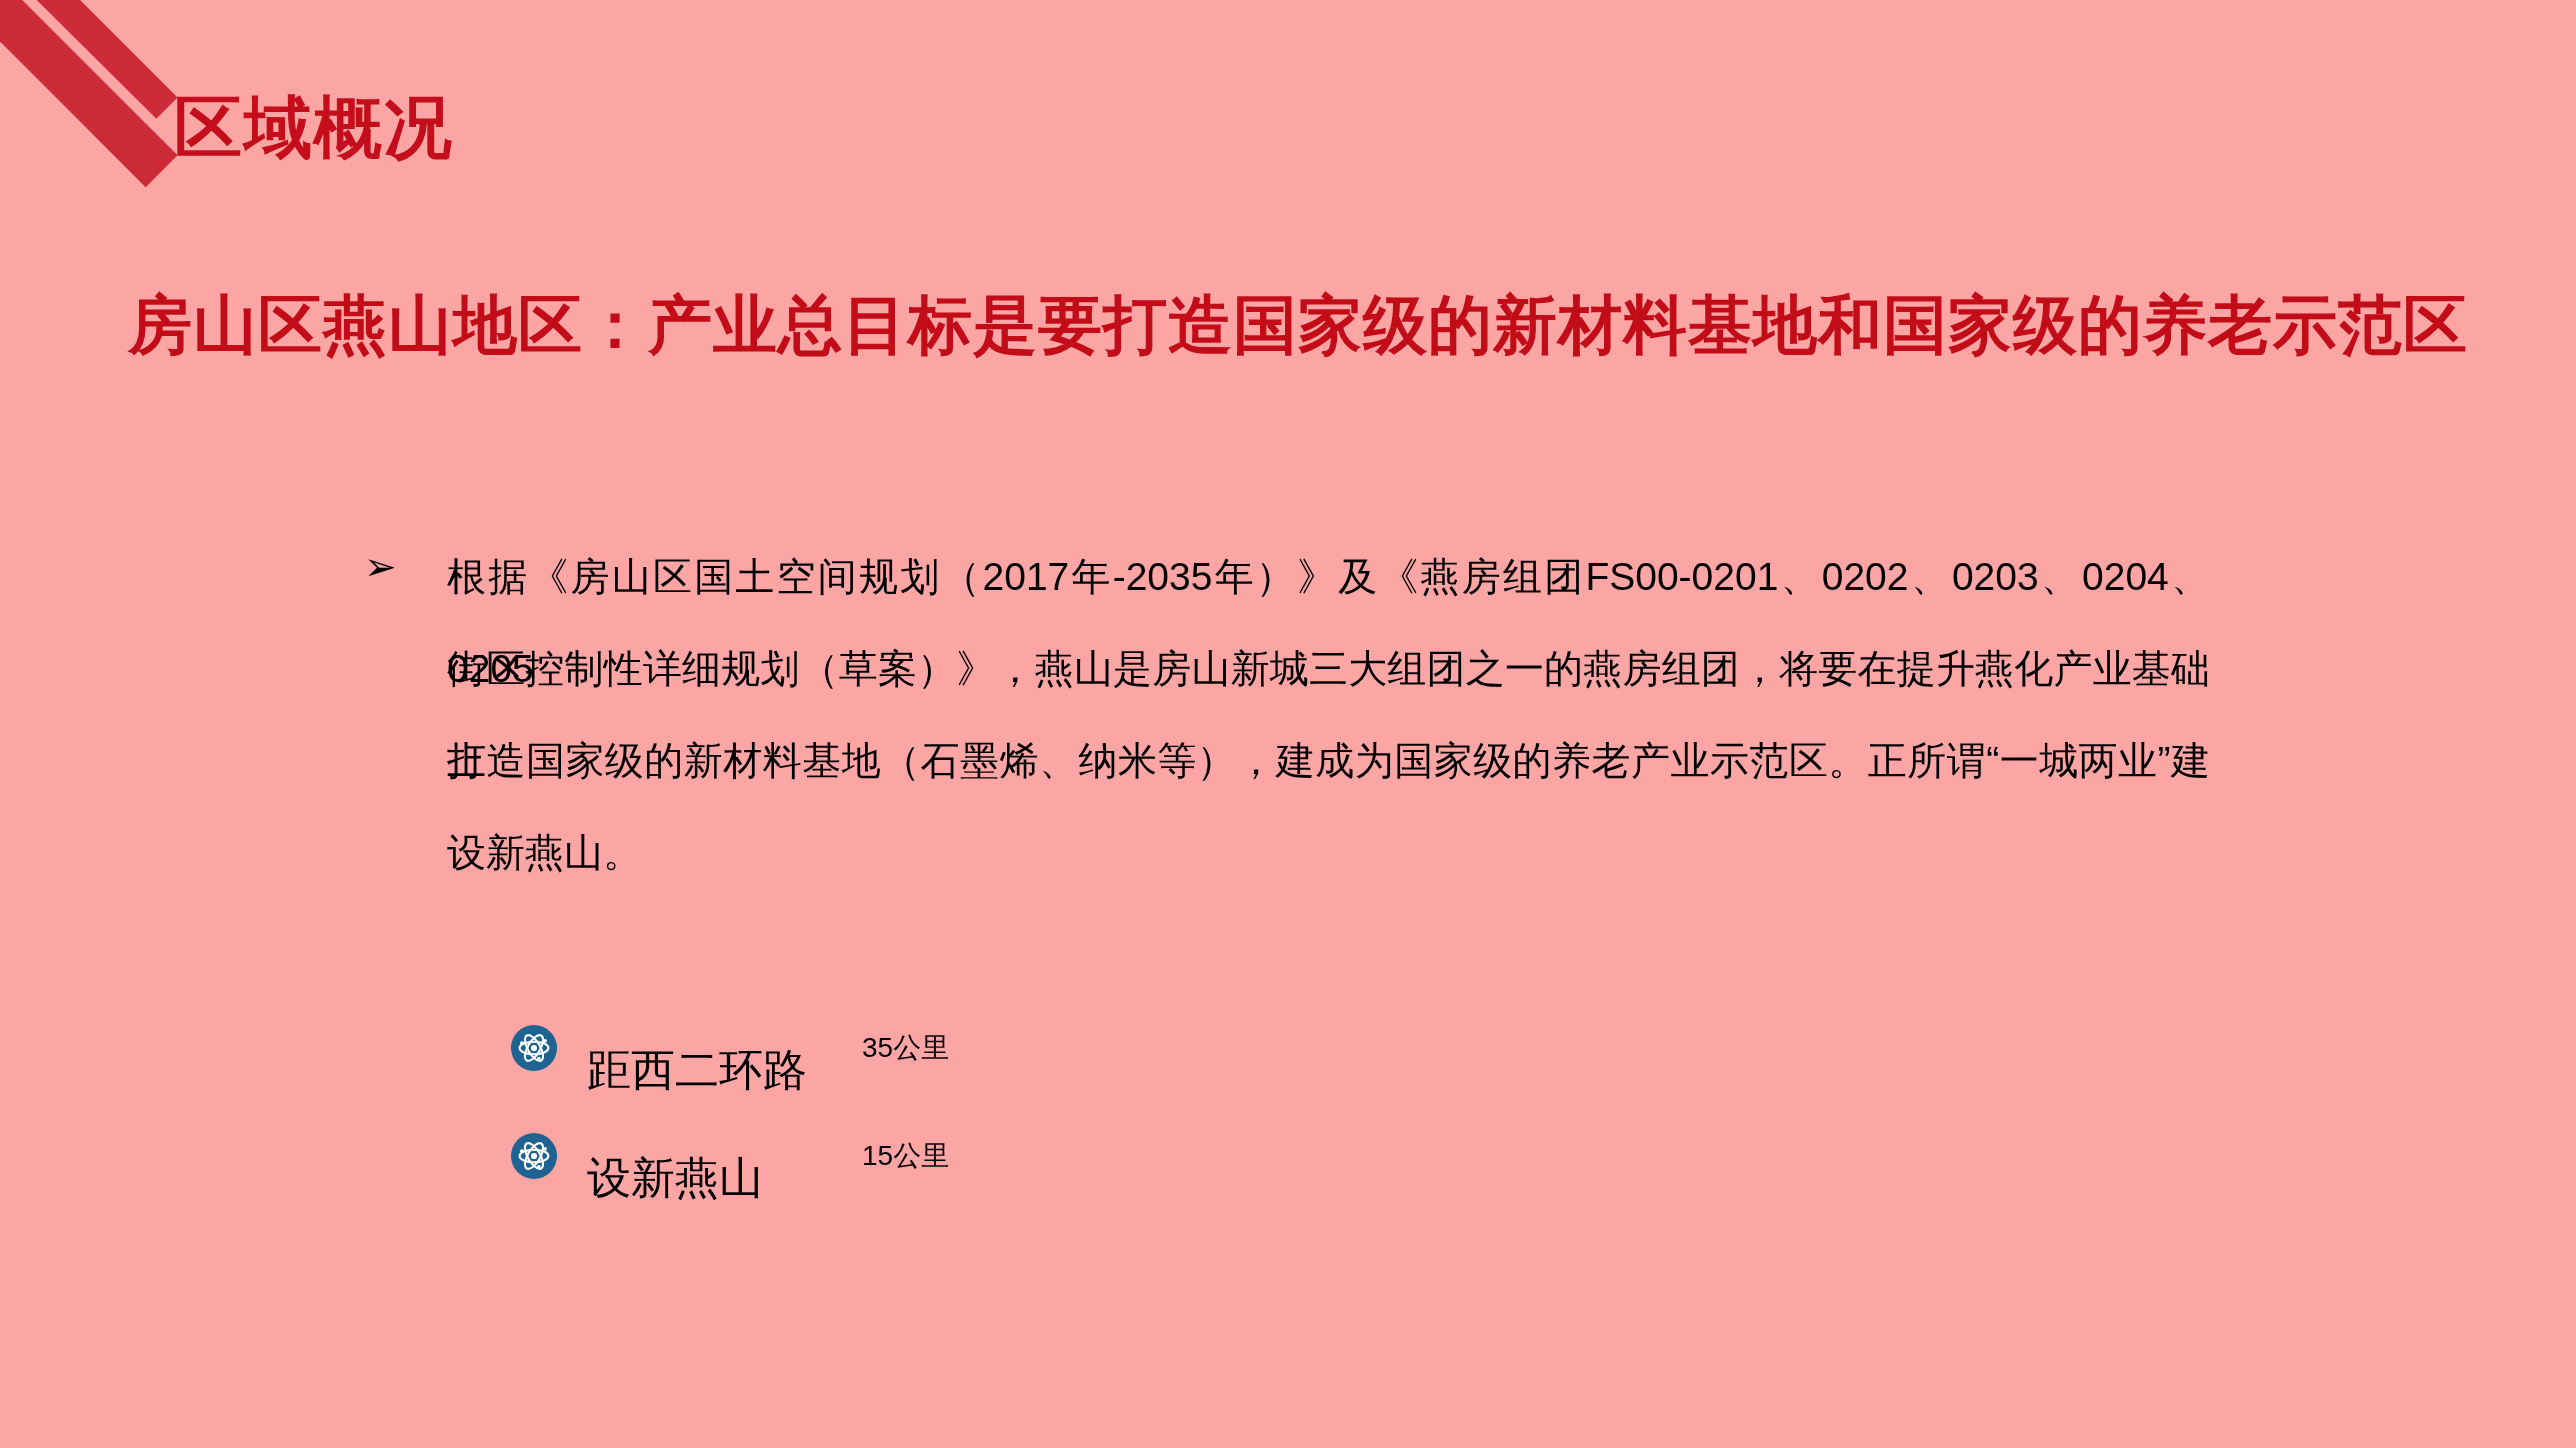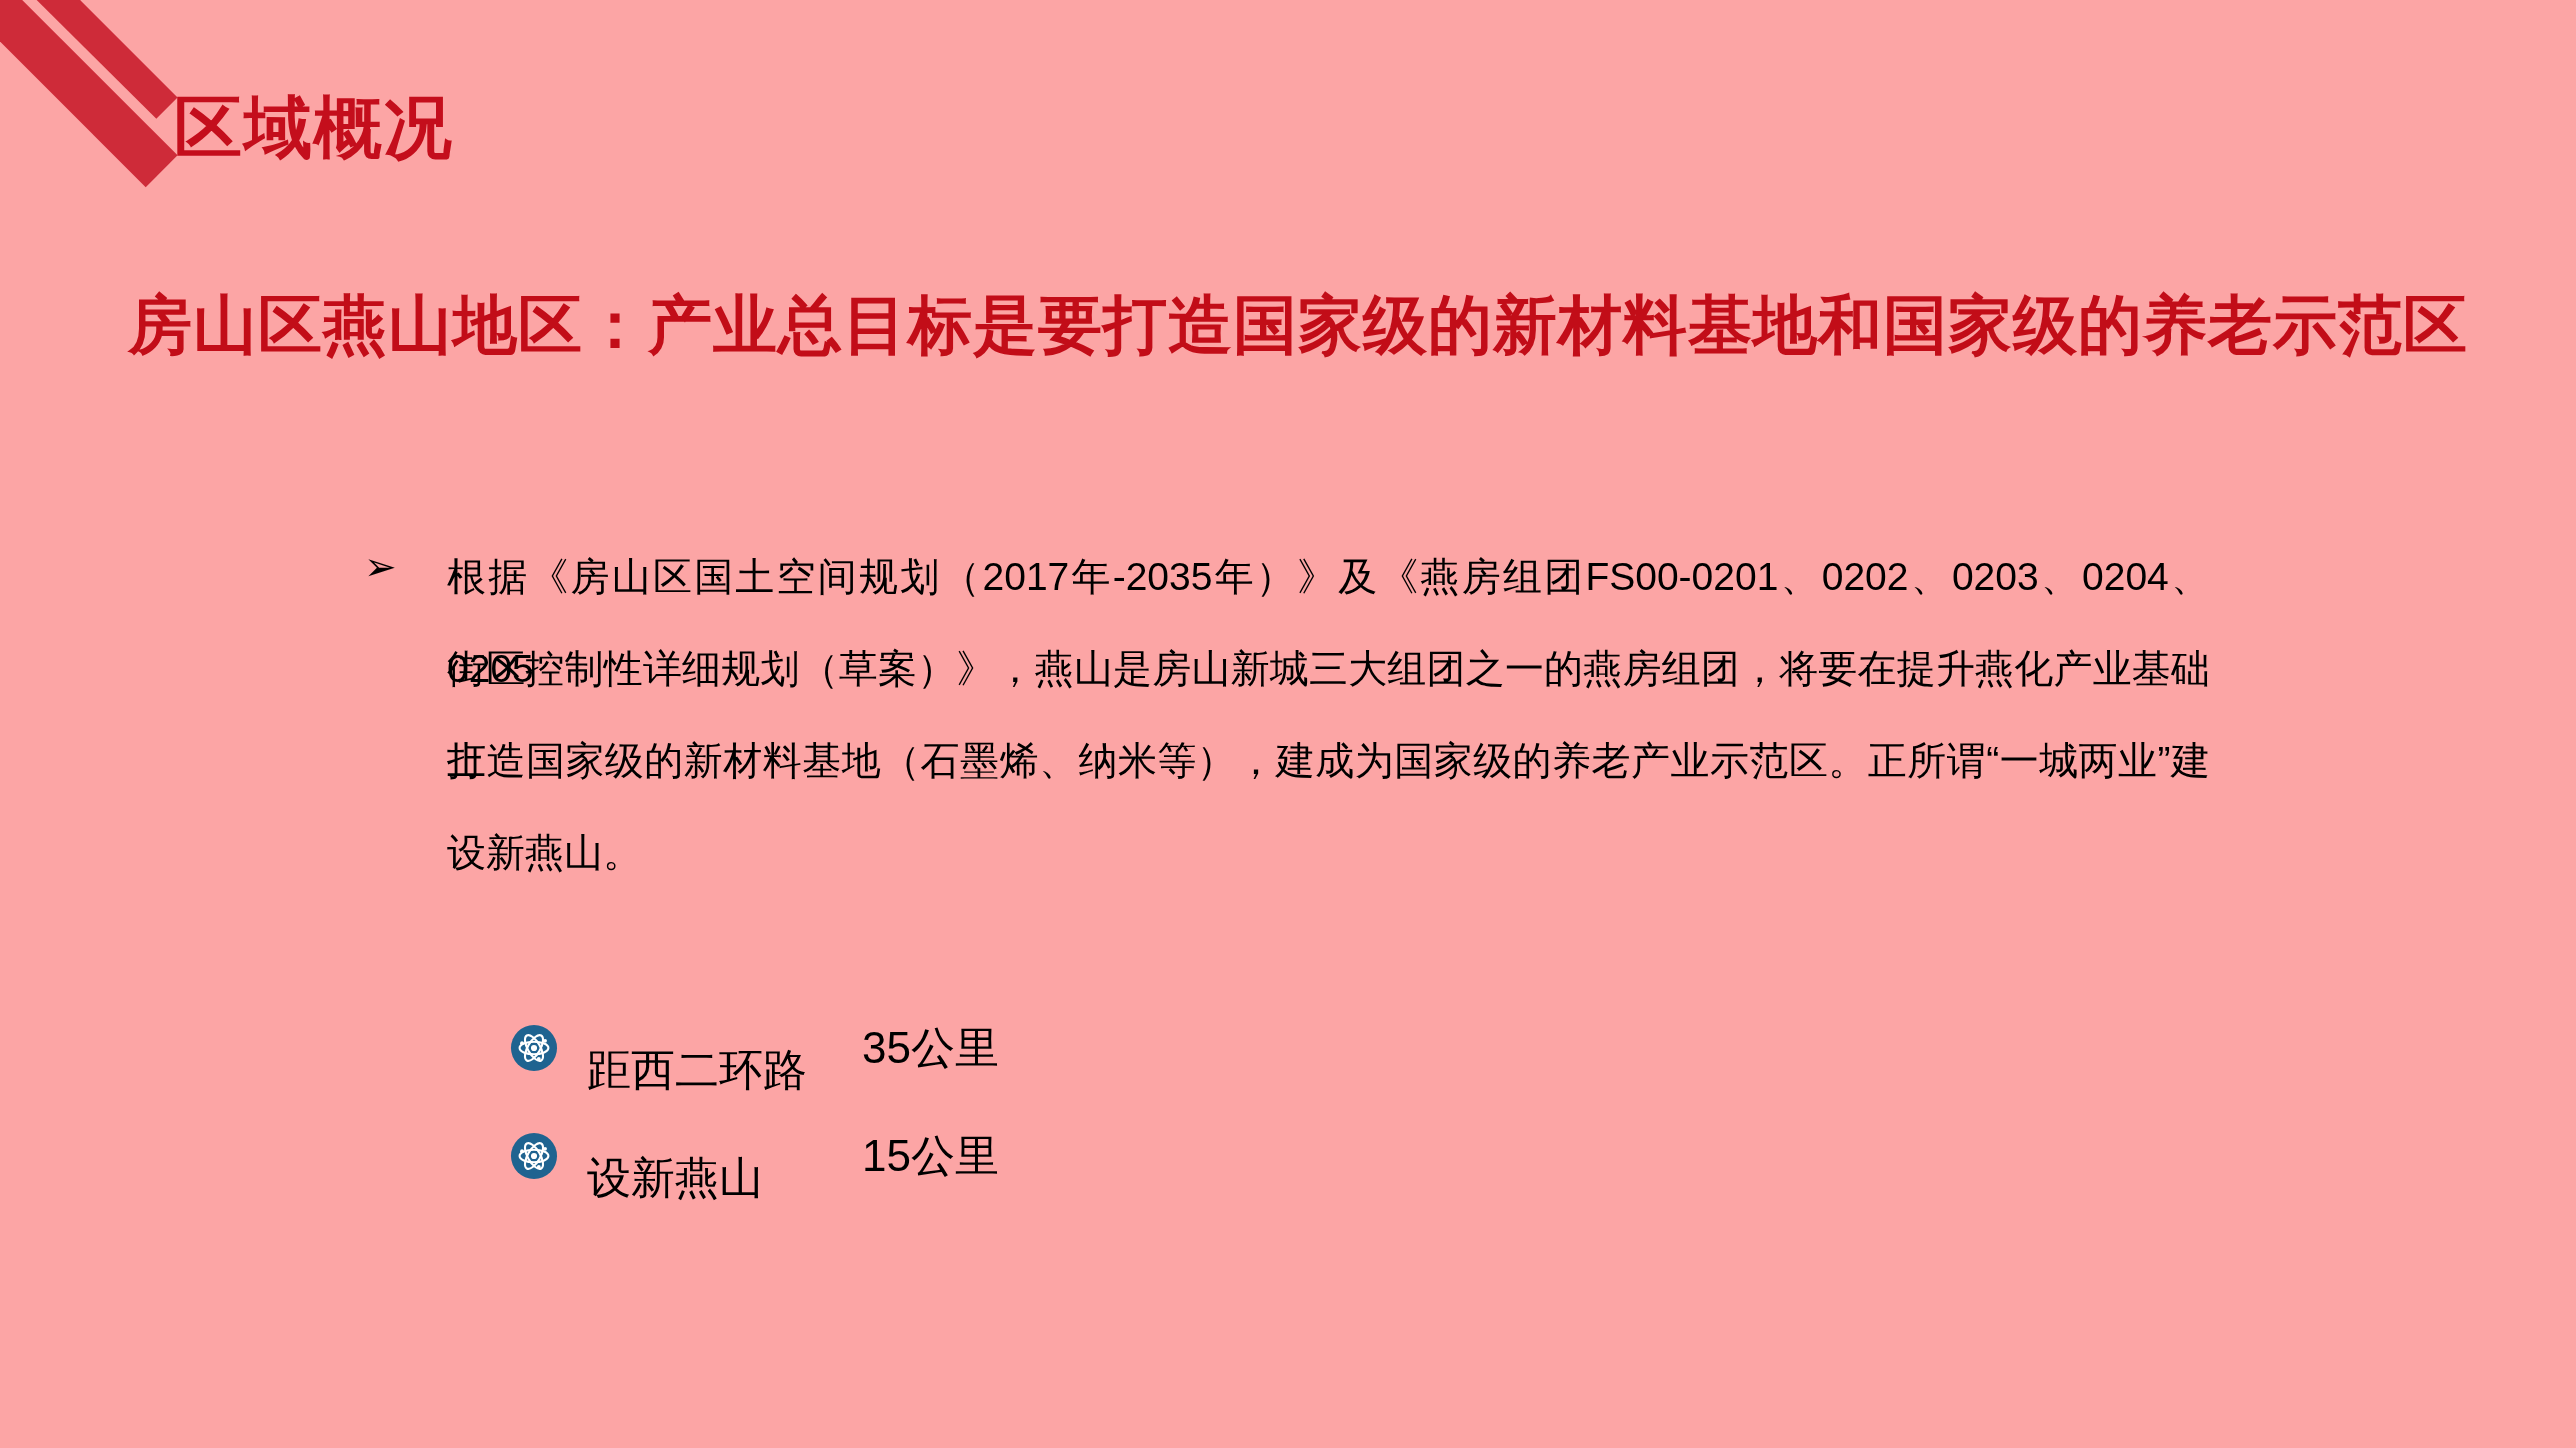--- a/index.html
+++ b/index.html
@@ -90,21 +90,21 @@
   }
   .distance-label {
     display: inline-block;
     width: 275px;
     font-size: 44px;
     color: #000000;
     white-space: nowrap;
     margin-top: 44px;
   }
   .distance-value {
-    font-size: 44px;
+    font-size: 28px;
     color: #000000;
     white-space: nowrap;
   }
 </style>
 </head>
 <body>
 
 <div class="slide">
 
   <svg class="stripes" viewBox="0 0 200 200" aria-hidden="true">

